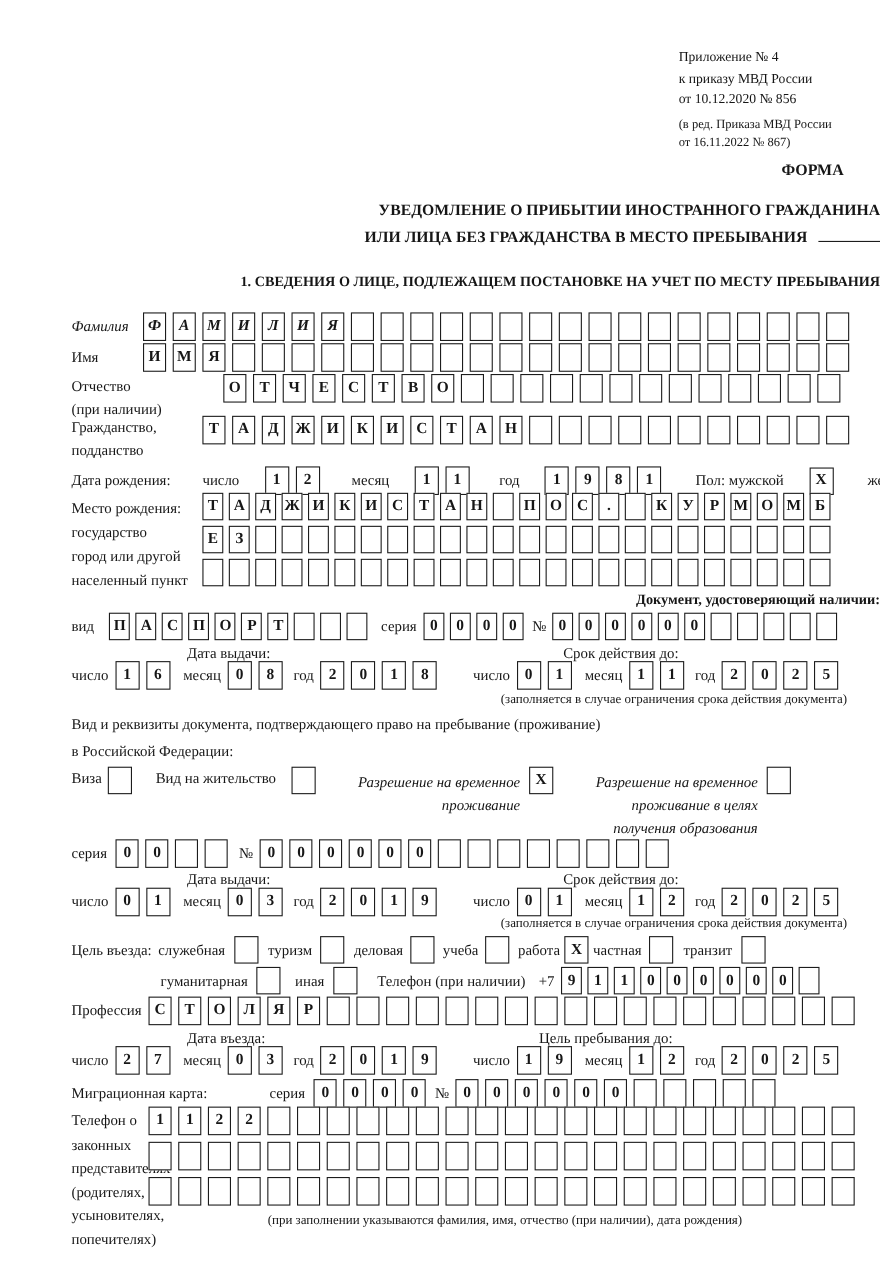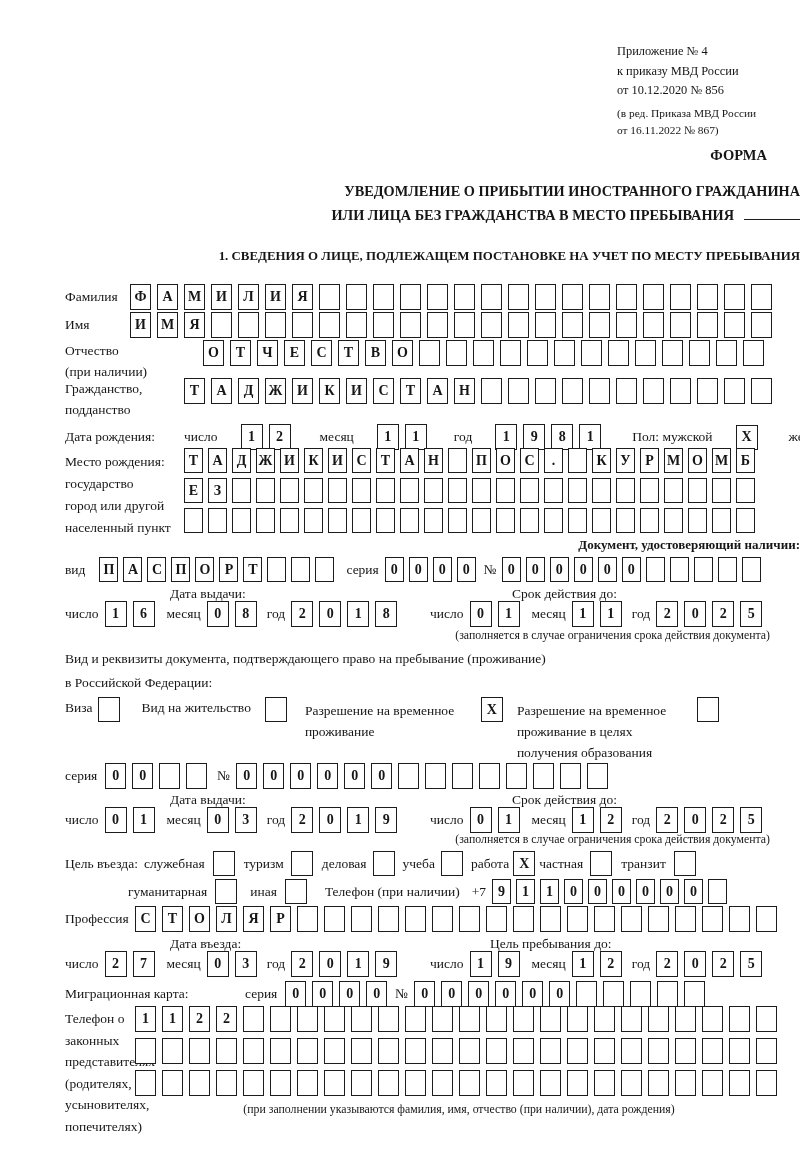--- a/index.html
+++ b/index.html
@@ -25,21 +25,21 @@
   .date .cb{width:22px;}
   .chk{
     box-sizing:border-box;flex:none;width:22px;height:25px;
     border:1.7px solid #1c1c1c;display:inline-flex;align-items:center;justify-content:center;
     font-weight:bold;font-size:14px;background:#fff;
   }
   .dgroup{display:flex;align-items:center;gap:6px;}
   .uline{display:inline-block;width:56px;border-bottom:1.8px solid #1c1c1c;height:14px;margin-left:10px;}
   .center{left:0;width:100%;text-align:right;}
   .lblcol div{line-height:22px;}
-  .optcol{text-align:left;line-height:21px;}
+  .optcol{text-align:right;line-height:21px;font-style:italic;}
   .boxcol{display:flex;flex-direction:column;}
 </style>
 </head>
 <body>
 
 <div class="page">
 
   <div class="abs" style="left:617px;top:42px;line-height:19.5px;font-size:12.4px;">
     <div>Приложение № 4</div>
     <div>к приказу МВД России</div>
@@ -52,21 +52,21 @@
 
   <div class="abs b" style="top:147px;right:33px;font-size:14.5px;">ФОРМА</div>
 
   <div class="abs center b" style="top:183px;font-size:14.3px;">УВЕДОМЛЕНИЕ О ПРИБЫТИИ ИНОСТРАННОГО ГРАЖДАНИНА</div>
   <div class="abs center b" style="top:205px;font-size:14.3px;">
     <span>ИЛИ ЛИЦА БЕЗ ГРАЖДАНСТВА В МЕСТО ПРЕБЫВАНИЯ</span><span class="uline"></span>
   </div>
 
   <div class="abs center b" style="top:249px;font-size:12.9px;">1. СВЕДЕНИЯ О ЛИЦЕ, ПОДЛЕЖАЩЕМ ПОСТАНОВКЕ НА УЧЕТ ПО МЕСТУ ПРЕБЫВАНИЯ</div>
 
-  <div class="row" style="top:284px;left:65px;">
+  <div class="row" style="top:284px;left:65px;font-style:italic;">
     <span class="lbl" style="width:65px;padding-top:5px;">Фамилия</span>
     <span class="cells">
         <span class="cb">Ф</span>
         <span class="cb">А</span>
         <span class="cb">М</span>
         <span class="cb">И</span>
         <span class="cb">Л</span>
         <span class="cb">И</span>
         <span class="cb">Я</span>
         <span class="cb"></span>
@@ -478,21 +478,21 @@
     <span class="lbl" style="margin-left:8px;">учеба</span>
     <span class="chk" style="margin-left:6px;"></span>
     <span class="lbl" style="margin-left:8px;">работа</span>
     <span class="chk" style="margin-left:4px;">X</span>
     <span class="lbl" style="margin-left:4px;">частная</span>
     <span class="chk" style="margin-left:7px;"></span>
     <span class="lbl" style="margin-left:9px;">транзит</span>
     <span class="chk" style="margin-left:8px;"></span>
   </div>
 
-  <div class="vrow" style="top:879px;left:128px;">
+  <div class="vrow" style="top:879px;left:146px;">
     <span class="lbl">гуманитарная</span>
     <span class="chk" style="margin-left:8px;"></span>
     <span class="lbl" style="margin-left:13px;">иная</span>
     <span class="chk" style="margin-left:8px;"></span>
     <span class="lbl" style="margin-left:18px;">Телефон (при наличии)</span>
     <span class="lbl" style="margin-left:12px;">+7</span>
     <span class="cells tight" style="margin-left:6px;">
         <span class="cb">9</span>
         <span class="cb">1</span>
         <span class="cb">1</span>

